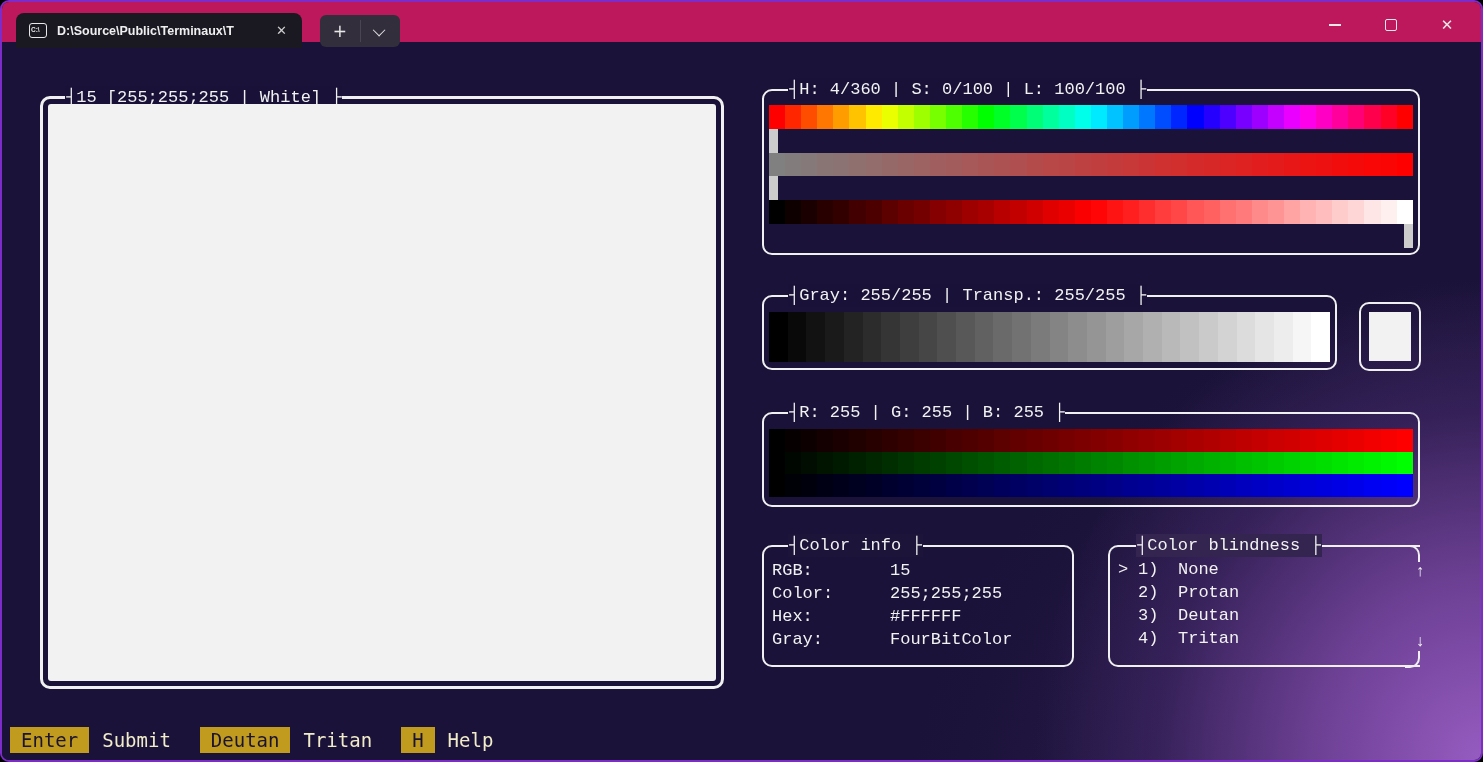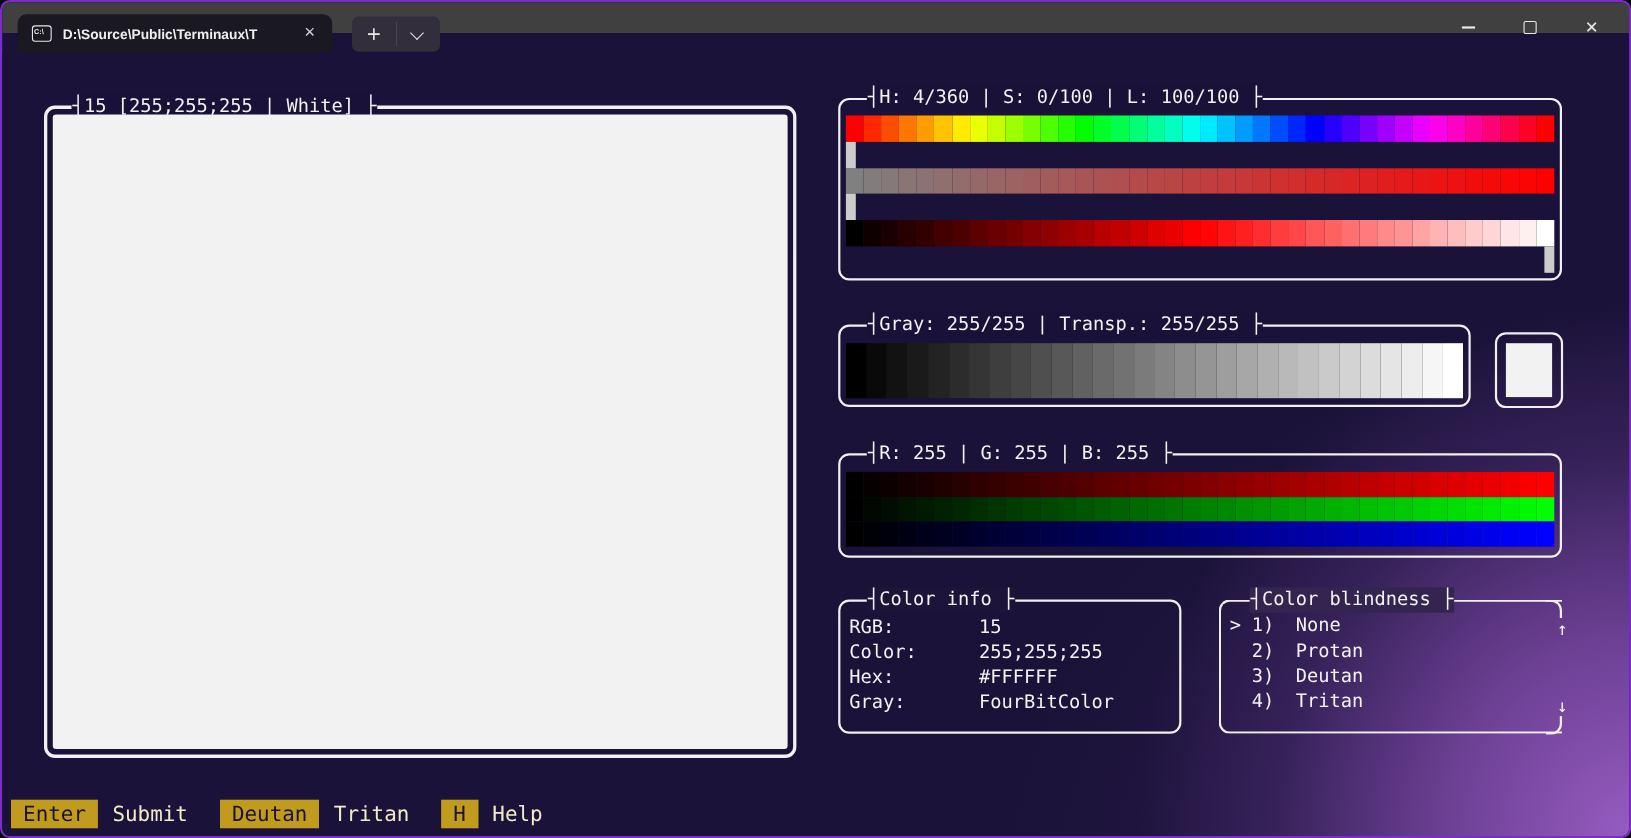--- a/index.html
+++ b/index.html
@@ -7,22 +7,22 @@
   body { font-family:"DejaVu Sans Mono", monospace; }
 
   .window {
     position:relative; width:1483px; height:762px;
     border:2px solid #7e2cc9; border-radius:9px; overflow:hidden;
     background:#1a1238;
   }
 
   
   .titlebar {
-    position:absolute; left:0; top:0; right:0; height:28px;
-    background:#404040; display:flex; align-items:stretch;
+    position:absolute; left:0; top:0; right:0; height:40px;
+    background:#be185d; display:flex; align-items:stretch;
   }
   .tab {
     position:absolute; left:14px; top:11px; width:286px; height:35px;
     background:#1a1821; border-radius:8px 8px 0 0;
     display:flex; align-items:center; padding:0 10px 0 13px;
     font-family:"Liberation Sans", sans-serif;
   }
   .tab-icon {
     width:18px; height:15px; border:1.6px solid #e8e8e8; border-radius:3px;
     color:#e8e8e8; font-size:6.5px; font-weight:bold; line-height:11px;
@@ -62,21 +62,21 @@
   .terminal {
     position:absolute; left:0; top:46px; right:0; bottom:0;
     background:
       radial-gradient(520px 560px at 100% 100%, rgba(150,92,192,1) 0%, rgba(116,68,156,0.9) 32%, rgba(74,45,112,0.5) 62%, rgba(26,18,56,0) 86%),
       radial-gradient(950px 820px at 106% 112%, rgba(92,52,142,0.38) 0%, rgba(26,18,56,0) 70%),
       #1a1238;
     color:#f2f2f2; font-size:17px;
   }
 
   .tui-box {
-    position:absolute; border:2.5px solid #f0f0f0; border-radius:10px;
+    position:absolute; border:2.5px solid #f0f0f0; border-radius:10px;font-family:Liberation Mono, monospace;
   }
   .tui-title {
     position:absolute; top:-13px; font-size:17px; color:#f2f2f2;
     white-space:pre; padding:0 1px; line-height:23px;
   }
   .tui-title::before { content:"\2524 "; }
   .tui-title::after  { content:" \251C"; }
 
   
   .preview-box { left:38px; top:48px; width:684px; height:593px; border-width:3px; background:transparent; }

